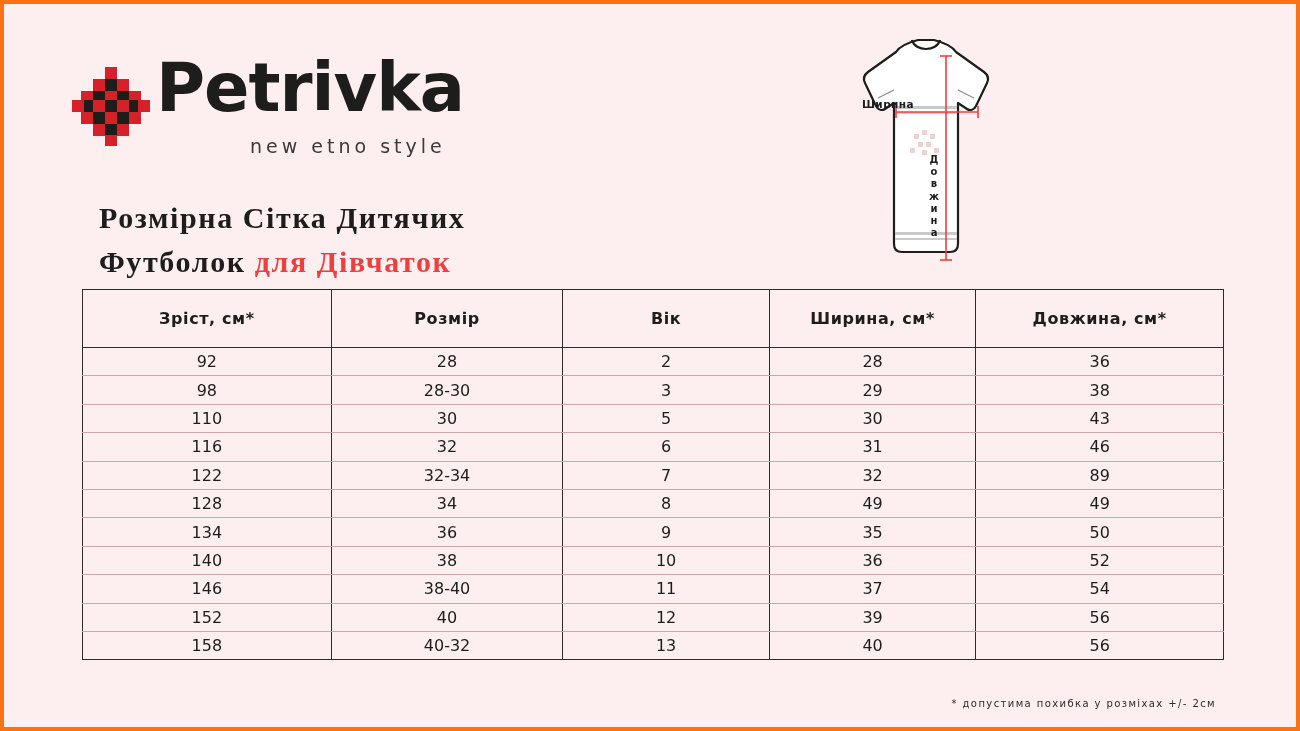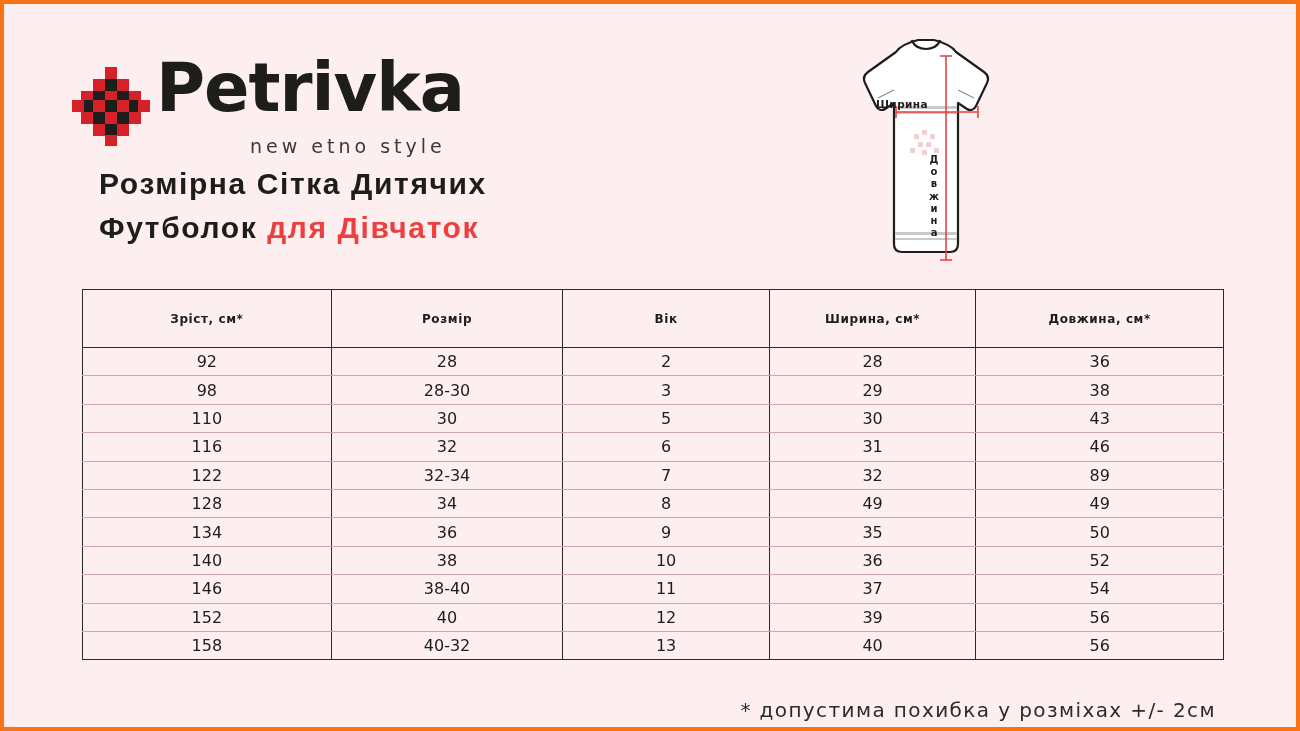--- a/index.html
+++ b/index.html
@@ -43,41 +43,41 @@
     left: 180px; top: 76px;
     font-family: "DejaVu Sans", sans-serif;
     font-size: 19px;
     letter-spacing: 4.0px;
     color: #3a3a38;
   }
 
   
   .title {
     position: absolute;
-    left: 95px; top: 158px;
+    left: 95px; top: 192px;
     width: 700px;
-    font-family: Liberation Sans, sans-serif;
+    font-family: Liberation Serif, serif;
     font-size: 30px;
     font-weight: 700;
     letter-spacing: 1.6px;
     line-height: 1.45;
     color: #1d1d1b;
   }
   .title .accent { color: #ee3f3f; }
 
   
   .shirt-wrap {
     position: absolute;
     right: 270px; top: 22px;
     width: 200px; height: 250px;
   }
   .shirt-wrap svg { display: block; }
   .lbl-width {
     position: absolute;
-    left: 50px; top: 72px;
+    left: 36px; top: 72px;
     font-size: 10.5px;
     font-weight: 700;
     color: #1d1d1b;
     letter-spacing: 0.4px;
   }
   .lbl-length {
     position: absolute;
     left: 103px; top: 128px;
     font-size: 10px;
     font-weight: 700;
@@ -101,21 +101,21 @@
   }
   table.size-table th,
   table.size-table td {
     border: 1px solid #2b2b2b;
     text-align: center;
     color: #1d1d1b;
     font-family: "DejaVu Sans", sans-serif;
   }
   table.size-table th {
     height: 58px;
-    font-size: 12px;
+    font-size: 16px;
     font-weight: 700;
     letter-spacing: 0.6px;
   }
   table.size-table td {
     height: 28.4px;
     font-size: 16px;
     font-weight: 400;
     border-left-color: #2b2b2b;
     border-right-color: #2b2b2b;
     border-top-color: #cfa7ab;
@@ -128,21 +128,21 @@
   col.c2 { width: 20.3%; }
   col.c3 { width: 18.1%; }
   col.c4 { width: 18.1%; }
   col.c5 { width: 21.7%; }
 
   
   .footnote {
     position: absolute;
     right: 80px; top: 694px;
     font-family: "DejaVu Sans", sans-serif;
-    font-size: 20px;
+    font-size: 10px;
     letter-spacing: 1.4px;
     color: #2b2b2b;
   }
 </style>
 </head>
 <body>
 
 <div id="page">
 
   <div class="logo-block">

